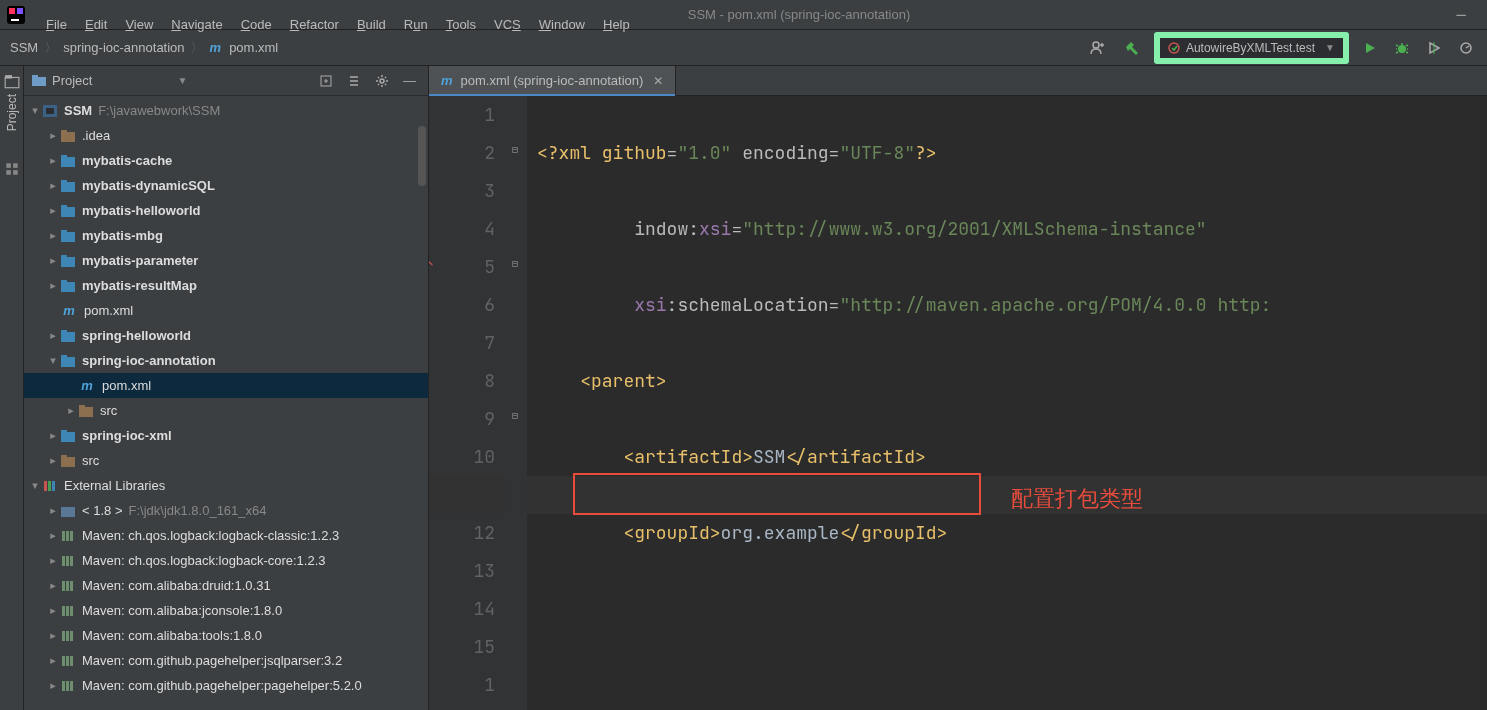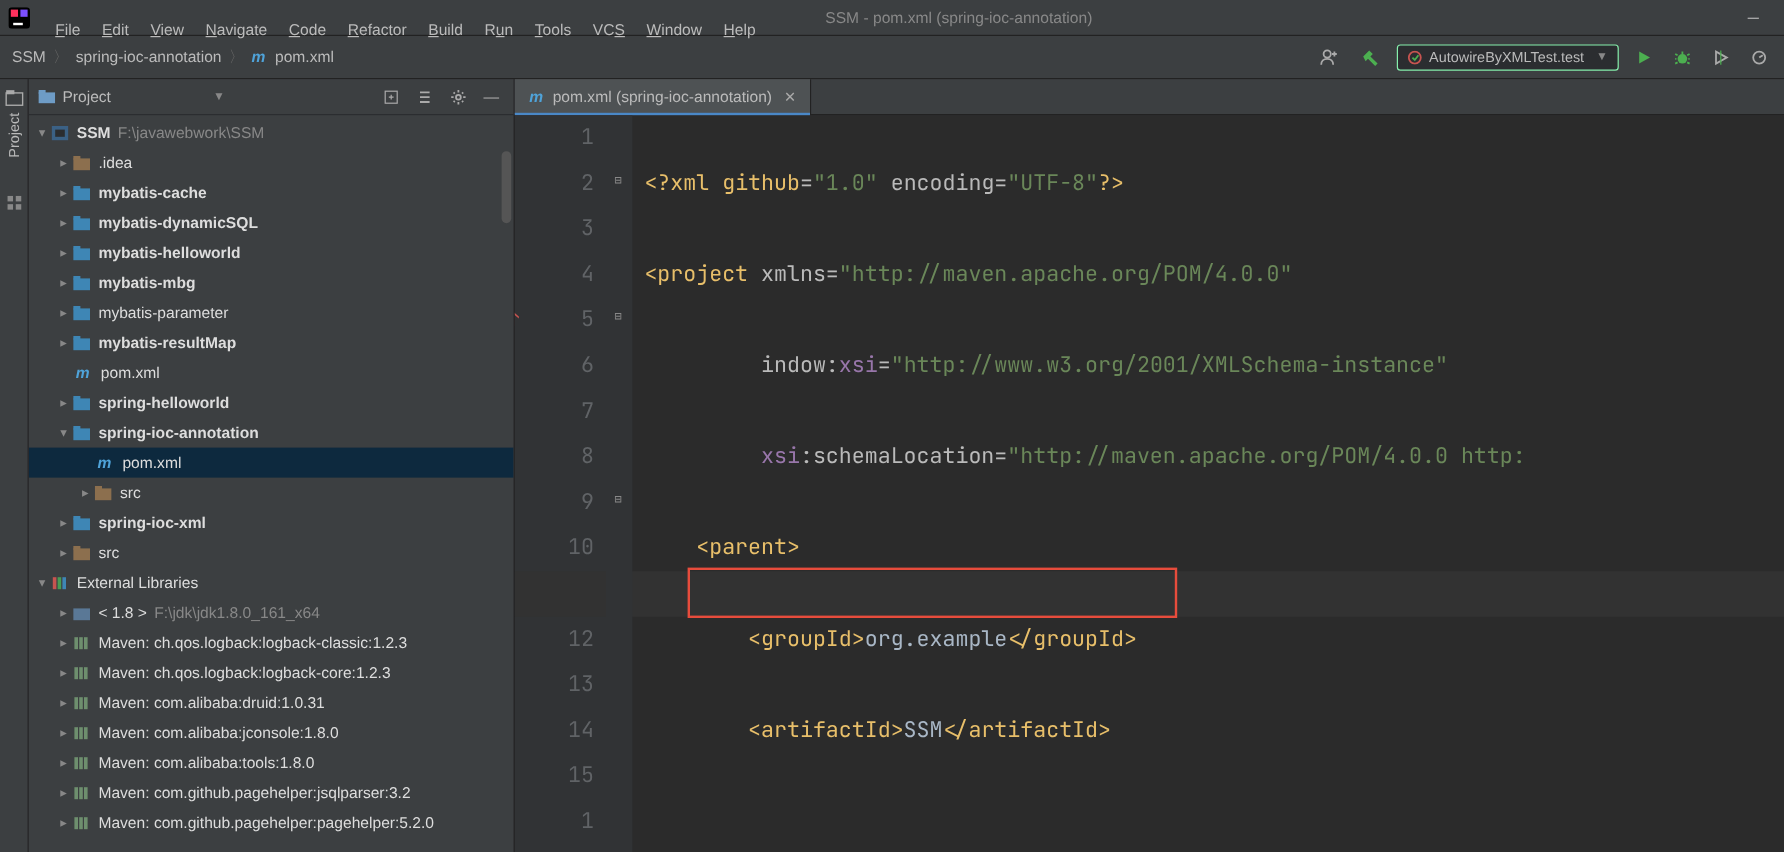--- a/index.html
+++ b/index.html
@@ -35,21 +35,21 @@
   display: flex;
   align-items: center;
   padding: 0 10px;
 }
 .breadcrumb { display: flex; align-items: center; gap: 6px; font-size: 13px; color: #bbb; }
 .breadcrumb .chev { color: #666; }
 .m-icon { color: #4fa3d9; font-weight: bold; font-style: italic; margin-right: 2px; }
 .nav-spacer { flex: 1; }
 .nav-right { display: flex; align-items: center; gap: 10px; }
 .run-config {
-  background: #2b2d30; border: 1px solid #86efac; border-radius: 3px;
+  background: #2b2d30; border: 6px solid #86efac; border-radius: 3px;
   padding: 3px 8px; display: flex; align-items: center; gap: 6px; font-size: 12px;
 }
 .play-btn { color: #4caf50; }
 .bug-btn { color: #4caf50; }
 .icon-btn { color: #aaa; padding: 2px 4px; }
 
 .main-split { display: flex; height: calc(100% - 66px); }
 
 .left-gutter {
   width: 24px; background: #3c3f41; border-right: 1px solid #222;
@@ -308,21 +308,21 @@
           <span class="label" style="font-weight:bold">mybatis-mbg</span>
         </div>
       <div class="tree-row" style="padding-left:22px">
           <span class="arrow">▸</span>
           <span class="folder-icon module-icon">
             <svg width="14" height="12">
               <rect y="2" width="14" height="10" fill="#3e86b5"></rect>
               <rect width="6" height="3" fill="#3e86b5"></rect>
             </svg>
           </span>
-          <span class="label" style="font-weight:normal">mybatis-parameter</span>
+          <span class="label" style="font-weight:bold">mybatis-parameter</span>
         </div>
       <div class="tree-row" style="padding-left:22px">
           <span class="arrow">▸</span>
           <span class="folder-icon module-icon">
             <svg width="14" height="12">
               <rect y="2" width="14" height="10" fill="#3e86b5"></rect>
               <rect width="6" height="3" fill="#3e86b5"></rect>
             </svg>
           </span>
           <span class="label" style="font-weight:bold">mybatis-resultMap</span>
@@ -520,34 +520,34 @@
         <div>15</div>
         <div>1</div>
       </div>
       <div class="fold-col">
         <div class="fold-mark" style="top:48px">⊟</div>
         <div class="fold-mark" style="top:162px">⊟</div>
         <div class="fold-mark" style="top:314px">⊟</div>
       </div>
       <div class="code">
 <div class="line"><span class="t-doc">&lt;?</span><span class="t-tag">xml github</span><span class="t-attr">=</span><span class="t-str">"1.0"</span><span class="t-attr"> encoding=</span><span class="t-str">"UTF-8"</span><span class="t-doc">?&gt;</span></div>
-<div class="line"><span class="t-tag">&lt;project </span><span class="t-attr">xmlns</span><span class="t-attr">=</span><span class="t-str">"http://maven.apache.org/POM/4.0.0"</span></div>
 <div class="line">         <span class="t-attr">indow:</span><span class="t-ns">xsi</span><span class="t-attr">=</span><span class="t-str">"http://www.w3.org/2001/XMLSchema-instance"</span></div>
 <div class="line">         <span class="t-ns">xsi</span><span class="t-attr">:schemaLocation=</span><span class="t-str">"http://maven.apache.org/POM/4.0.0 http:</span></div>
 <div class="line">    <span class="t-tag">&lt;parent&gt;</span></div>
+<div class="line">        <span class="t-tag">&lt;artifactId&gt;</span><span class="t-txt">SSM</span><span class="t-tag">&lt;/artifactId&gt;</span></div>
 <div class="line">        <span class="t-tag">&lt;groupId&gt;</span><span class="t-txt">org.example</span><span class="t-tag">&lt;/groupId&gt;</span></div>
-<div class="line">        <span class="t-tag">&lt;artifactId&gt;</span><span class="t-txt">SSM</span><span class="t-tag">&lt;/artifactId&gt;</span></div>
 
 
 
 
 
 
 
 
 
         
         <div class="red-box" style="left:46px; top:377px; width:408px; height:42px"></div>
+        <div class="red-label" style="left:484px; top:384px">配置打包类型</div>
       </div>
     </div>
   </div>
 
 </div>
 
 </body></html>

